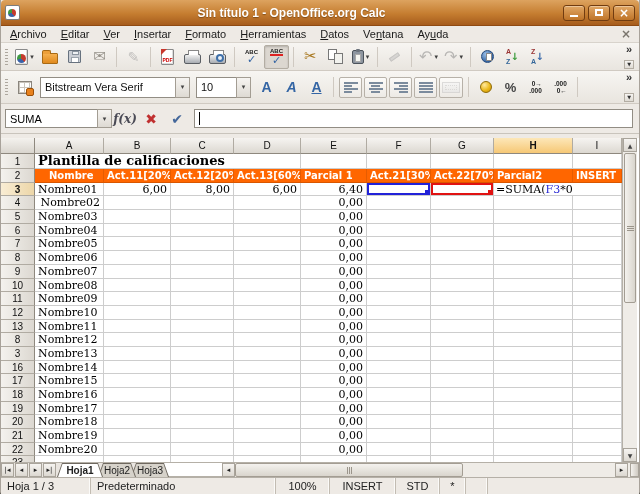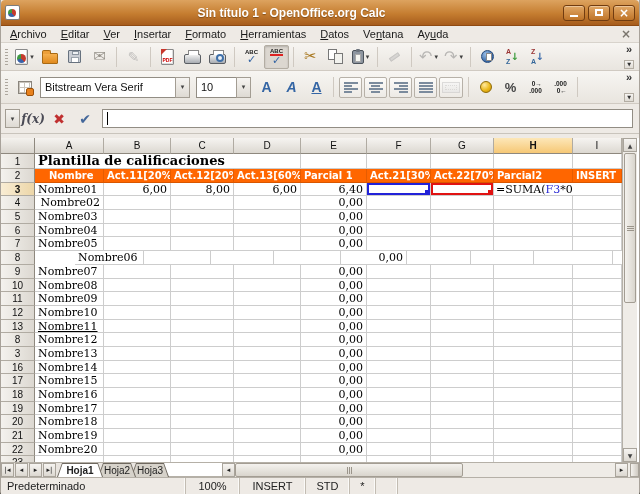--- a/index.html
+++ b/index.html
@@ -515,20 +515,21 @@
         </span>
         <span class="sep"></span>
       </span>
     <span class="ovf">
       <span class="chev">»</span>
       <span class="dnbox uni-font">▼</span>
     </span>
   </div>
 
   <div class="formulabar">
+    <span class="namebox">SUMA</span>
     <span class="nbtn uni-font">▾</span>
     <span class="fbicon">
         <span class="fx">f(x)</span>
       </span>
     <span class="fbicon">
         <span class="glyph uni-font" style="color:#c03030;font-size:14px;font-weight:bold">✖</span>
       </span>
     <span class="fbicon">
         <span class="glyph uni-font" style="color:#44679a;font-size:14px;font-weight:bold">✔</span>
       </span>
@@ -640,21 +641,21 @@
             <span class="cell" style="width: 63px; flex: 0 0 63px;"></span>
             <span class="cell" style="width: 67px; flex: 0 0 67px;"></span>
             <span class="cell num" style="width: 66px; flex: 0 0 66px;">0,00</span>
             <span class="cell" style="width: 64px; flex: 0 0 64px;"></span>
             <span class="cell" style="width: 63px; flex: 0 0 63px;"></span>
             <span class="cell" style="width: 79px; flex: 0 0 79px;"></span>
             <span class="cell" style="width: 49px; flex: 0 0 49px;"></span>
           </div>
           <div class="grow">
             <span class="rowh">8</span>
-            <span class="cell" style="width: 69px; flex: 0 0 69px; margin-left: 40px;">Nombre06</span>
+            <span class="cell" style="width: 69px; flex: 0 0 69px;">Nombre06</span>
             <span class="cell" style="width: 67px; flex: 0 0 67px;"></span>
             <span class="cell" style="width: 63px; flex: 0 0 63px;"></span>
             <span class="cell" style="width: 67px; flex: 0 0 67px;"></span>
             <span class="cell num" style="width: 66px; flex: 0 0 66px;">0,00</span>
             <span class="cell" style="width: 64px; flex: 0 0 64px;"></span>
             <span class="cell" style="width: 63px; flex: 0 0 63px;"></span>
             <span class="cell" style="width: 79px; flex: 0 0 79px;"></span>
             <span class="cell" style="width: 49px; flex: 0 0 49px;"></span>
           </div>
           <div class="grow">
@@ -700,21 +701,21 @@
             <span class="cell" style="width: 63px; flex: 0 0 63px;"></span>
             <span class="cell" style="width: 67px; flex: 0 0 67px;"></span>
             <span class="cell num" style="width: 66px; flex: 0 0 66px;">0,00</span>
             <span class="cell" style="width: 64px; flex: 0 0 64px;"></span>
             <span class="cell" style="width: 63px; flex: 0 0 63px;"></span>
             <span class="cell" style="width: 79px; flex: 0 0 79px;"></span>
             <span class="cell" style="width: 49px; flex: 0 0 49px;"></span>
           </div>
           <div class="grow">
             <span class="rowh">13</span>
-            <span class="cell" style="width: 69px; flex: 0 0 69px; text-decoration: underline;">Nombre11</span>
+            <span class="cell" style="width: 69px; flex: 0 0 69px;">Nombre11</span>
             <span class="cell" style="width: 67px; flex: 0 0 67px;"></span>
             <span class="cell" style="width: 63px; flex: 0 0 63px;"></span>
             <span class="cell" style="width: 67px; flex: 0 0 67px;"></span>
             <span class="cell num" style="width: 66px; flex: 0 0 66px;">0,00</span>
             <span class="cell" style="width: 64px; flex: 0 0 64px;"></span>
             <span class="cell" style="width: 63px; flex: 0 0 63px;"></span>
             <span class="cell" style="width: 79px; flex: 0 0 79px;"></span>
             <span class="cell" style="width: 49px; flex: 0 0 49px;"></span>
           </div>
           <div class="grow">
@@ -877,20 +878,21 @@
       <span class="hthumb">
           <i class="grip3h"></i>
         </span>
       <span class="htrack"></span>
       <span class="harr uni-font">▸</span>
       <span class="splitter"></span>
     </span>
   </div>
 
   <div class="statusbar" id="statusbar">
+      <span class="sfield" style="width: 90px; flex: 0 0 90px;">Hoja 1 / 3</span>
       <span class="sfield" style="width: 185px; flex: 0 0 185px;">Predeterminado</span>
       <span class="sfield center" style="width: 54px; flex: 0 0 54px;">100%</span>
       <span class="sfield center" style="width: 66px; flex: 0 0 66px;">INSERT</span>
       <span class="sfield center" style="width: 44px; flex: 0 0 44px;">STD</span>
       <span class="sfield center" style="width: 26px; flex: 0 0 26px;">*</span>
       <span class="sfield" style="width: 22px; flex: 0 0 22px;"></span>
     </div>
 
 </div>
 

